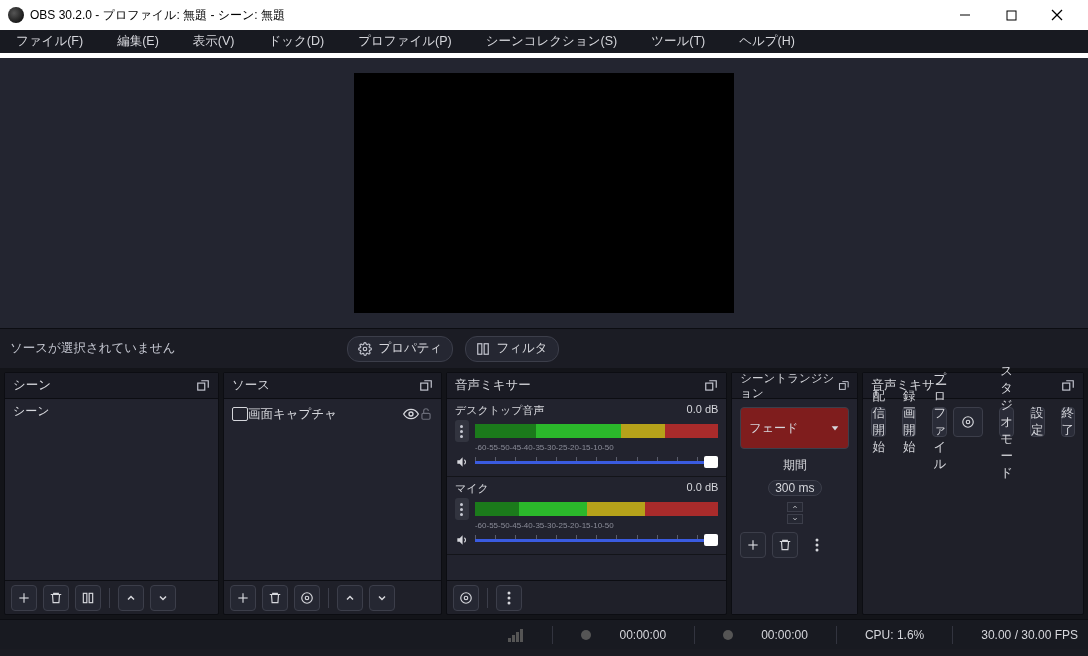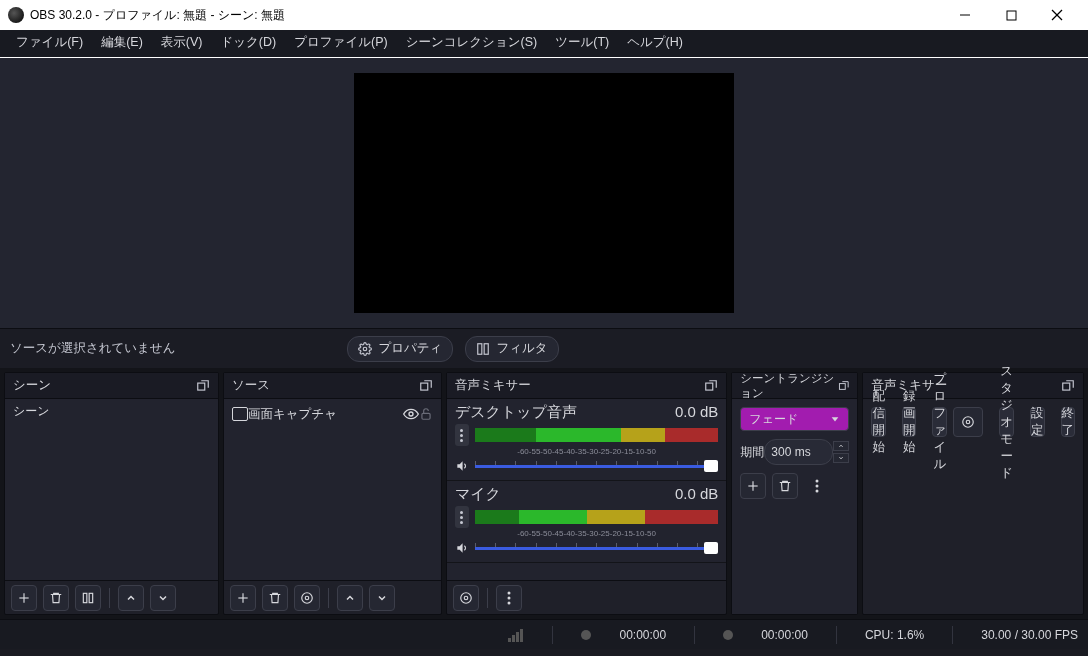--- a/index.html
+++ b/index.html
@@ -5,21 +5,21 @@
   * { box-sizing: border-box; margin: 0; padding: 0; font-family: "Segoe UI", Arial, sans-serif; }
   body { width: 1088px; height: 656px; background: #1a1b22; color: #d6d7dc; font-size: 12px; overflow: hidden; }
   
   .titlebar { height: 30px; background: #fff; color: #000; display: flex; align-items: center; padding: 0 8px; }
   .titlebar .app-icon { width: 16px; height: 16px; border-radius: 50%; background: radial-gradient(circle at 6px 6px,#555,#000); margin-right: 6px; }
   .titlebar .title-text { font-size: 12px; }
   .titlebar .tbtns { margin-left: auto; display: flex; }
   .titlebar .tbtn { width: 46px; height: 30px; display: flex; align-items: center; justify-content: center; font-size: 14px; }
   .titlebar .tbtn svg { stroke: #000; }
   
-  .menubar { height: 28px; background: #181a21; display: flex; padding: 0 8px; gap: 2px; border-bottom: 1px solid #ffffff; }
+  .menubar { height: 28px; background: #181a21; display: flex; align-items: center; padding: 0 8px; gap: 18px; border-bottom: 5px solid #ffffff; }
   .menubar .menu-item { padding: 4px 8px; font-size: 12.5px; cursor: default; }
   
   .preview-area { height: 270px; background: #232530; display: flex; align-items: center; justify-content: center; }
   .preview-canvas { width: 380px; height: 240px; background: #000; }
   
   .source-toolbar { height: 40px; background: #1b1c24; border-top: 1px solid #0c0d12; display: flex; align-items: center; padding: 0 10px; gap: 12px; }
   .source-toolbar .status-text { font-size: 12.5px; color: #c6c8d2; margin-right: 160px; }
   .tb-btn { height: 26px; padding: 0 10px; border: 1px solid #3c3e4a; background: #252732; border-radius: 12px; display: flex; align-items: center; gap: 6px; font-size: 12.5px; }
   
   .docks { display: flex; height: 251px; gap: 4px; padding: 4px; background: #131419; }
@@ -39,46 +39,46 @@
   
   .source-item { height: 30px; display: flex; align-items: center; padding: 0 8px; gap: 0; font-size: 12.5px; }
   .source-item .src-icon { width: 16px; height: 14px; border: 1.5px solid #d6d7dc; border-radius: 2px; }
   .source-item .spacer { flex: 1; }
   
   .ico-btn { width: 26px; height: 26px; border: 1px solid #3c3e4a; background: #252732; border-radius: 4px; display: flex; align-items: center; justify-content: center; }
   .ico-btn.plain { border: none; background: transparent; }
   .divider-v { width: 1px; height: 20px; background: #3c3e4a; margin: 0 2px; }
   
   .mixer-channel { padding: 4px 8px 6px 8px; border-bottom: 1px solid #131419; }
-  .mixer-channel .ch-head { display: flex; justify-content: space-between; font-size: 15px; margin-bottom: 2px; }
+  .mixer-channel .ch-head { display: flex; justify-content: space-between; font-size: 11px; margin-bottom: 2px; }
   .meter-row { display: flex; align-items: center; gap: 6px; }
   .dots-btn { width: 14px; height: 22px; background: #32343f; border-radius: 3px; display: flex; flex-direction: column; align-items: center; justify-content: center; gap: 2px; }
   .dots-btn span { width: 3px; height: 3px; border-radius: 50%; background: #c6c8d2; }
   .meter { flex: 1; height: 14px; background: #0e0f14; position: relative; }
   .meter .bar { position: absolute; top: 0; bottom: 0; }
   .meter .g1 { left: 0; width: 25%; background: #1b7a1b; }
   .meter .g2 { left: 25%; width: 35%; background: #2bb82b; }
   .meter .y  { left: 60%; width: 18%; background: #b6a21a; }
   .meter .r  { left: 78%; width: 22%; background: #a92b2b; }
   .meter.m2 .g1 { width: 18%; }
   .meter.m2 .g2 { left: 18%; width: 28%; }
   .meter.m2 .y  { left: 46%; width: 24%; }
   .meter.m2 .r  { left: 70%; width: 30%; }
-  .ticks { display: flex; justify-content: center; font-size: 8px; color: #8a8c98; margin-top: 1px; }
+  .ticks { display: flex; justify-content: flex-start; font-size: 8px; color: #8a8c98; margin-left: 20px; margin-top: 1px; }
   .vol-row { display: flex; align-items: center; gap: 6px; margin-top: 2px; }
   .spk-icon { width: 14px; height: 14px; }
   .slider { flex: 1; height: 16px; position: relative; }
   .slider .track { position: absolute; top: 7px; left: 0; right: 0; height: 3px; background: #3a5be0; }
   .slider .thumb { position: absolute; top: 2px; right: 0; width: 14px; height: 12px; background: #fff; border-radius: 2px; }
   .slider .tickmarks { position: absolute; top: 3px; left: 0; right: 0; height: 10px; display: flex; justify-content: space-between; }
   .slider .tickmarks i { width: 1px; height: 6px; background: #5a5c6a; }
   
   .trans-body { padding: 8px; display: flex; flex-direction: column; gap: 8px; }
-  .sel { height: 24px; background: #a21caf; border: 1px solid #3c3e4a; border-radius: 4px; display: flex; align-items: center; padding: 0 8px; font-size: 12px; justify-content: space-between; }
-  .dur-row { display: flex; align-items: center; font-size: 12px; }
+  .sel { height: 42px; background: #7f1d1d; border: 1px solid #3c3e4a; border-radius: 4px; display: flex; align-items: center; padding: 0 8px; font-size: 12px; justify-content: space-between; }
+  .dur-row { display: flex; align-items: center; gap: 6px; font-size: 12px; flex-direction: column; }
   .dur-input { flex: 1; height: 26px; background: #282a36; border: 1px solid #3c3e4a; border-radius: 12px; display: flex; align-items: center; padding: 0 6px; font-size: 12px; }
   .spin { width: 16px; display: flex; flex-direction: column; gap: 2px; }
   .spin i { height: 10px; border: 1px solid #3c3e4a; background: #252732; display: flex; align-items: center; justify-content: center; }
   .trans-btns { display: flex; gap: 6px; }
   
   .controls-body { padding: 8px; display: flex; flex-direction: row; gap: 16px; text-align: right; }
   .ctrl-btn { height: 30px; background: #2a2c38; border: 1px solid #3c3e4a; border-radius: 4px; display: flex; align-items: center; justify-content: center; font-size: 12.5px; }
   .ctrl-row { display: flex; gap: 6px; }
   .ctrl-row .ctrl-btn { flex: 1; }
   .ctrl-row .ico-btn { width: 30px; height: 30px; }

